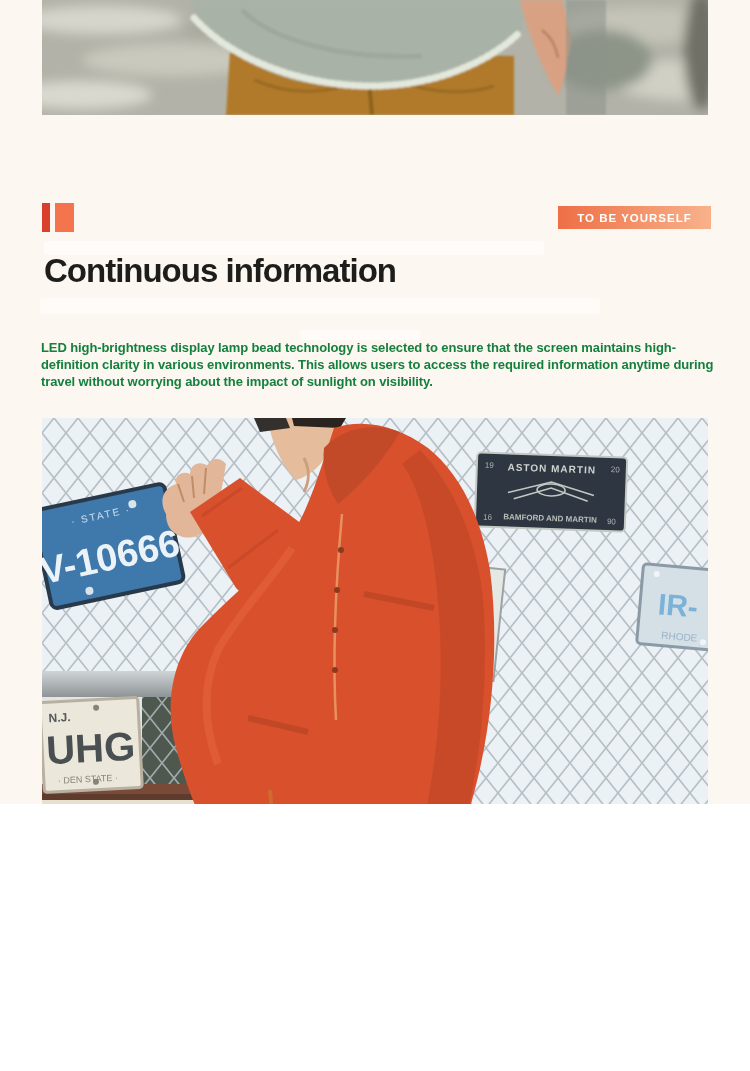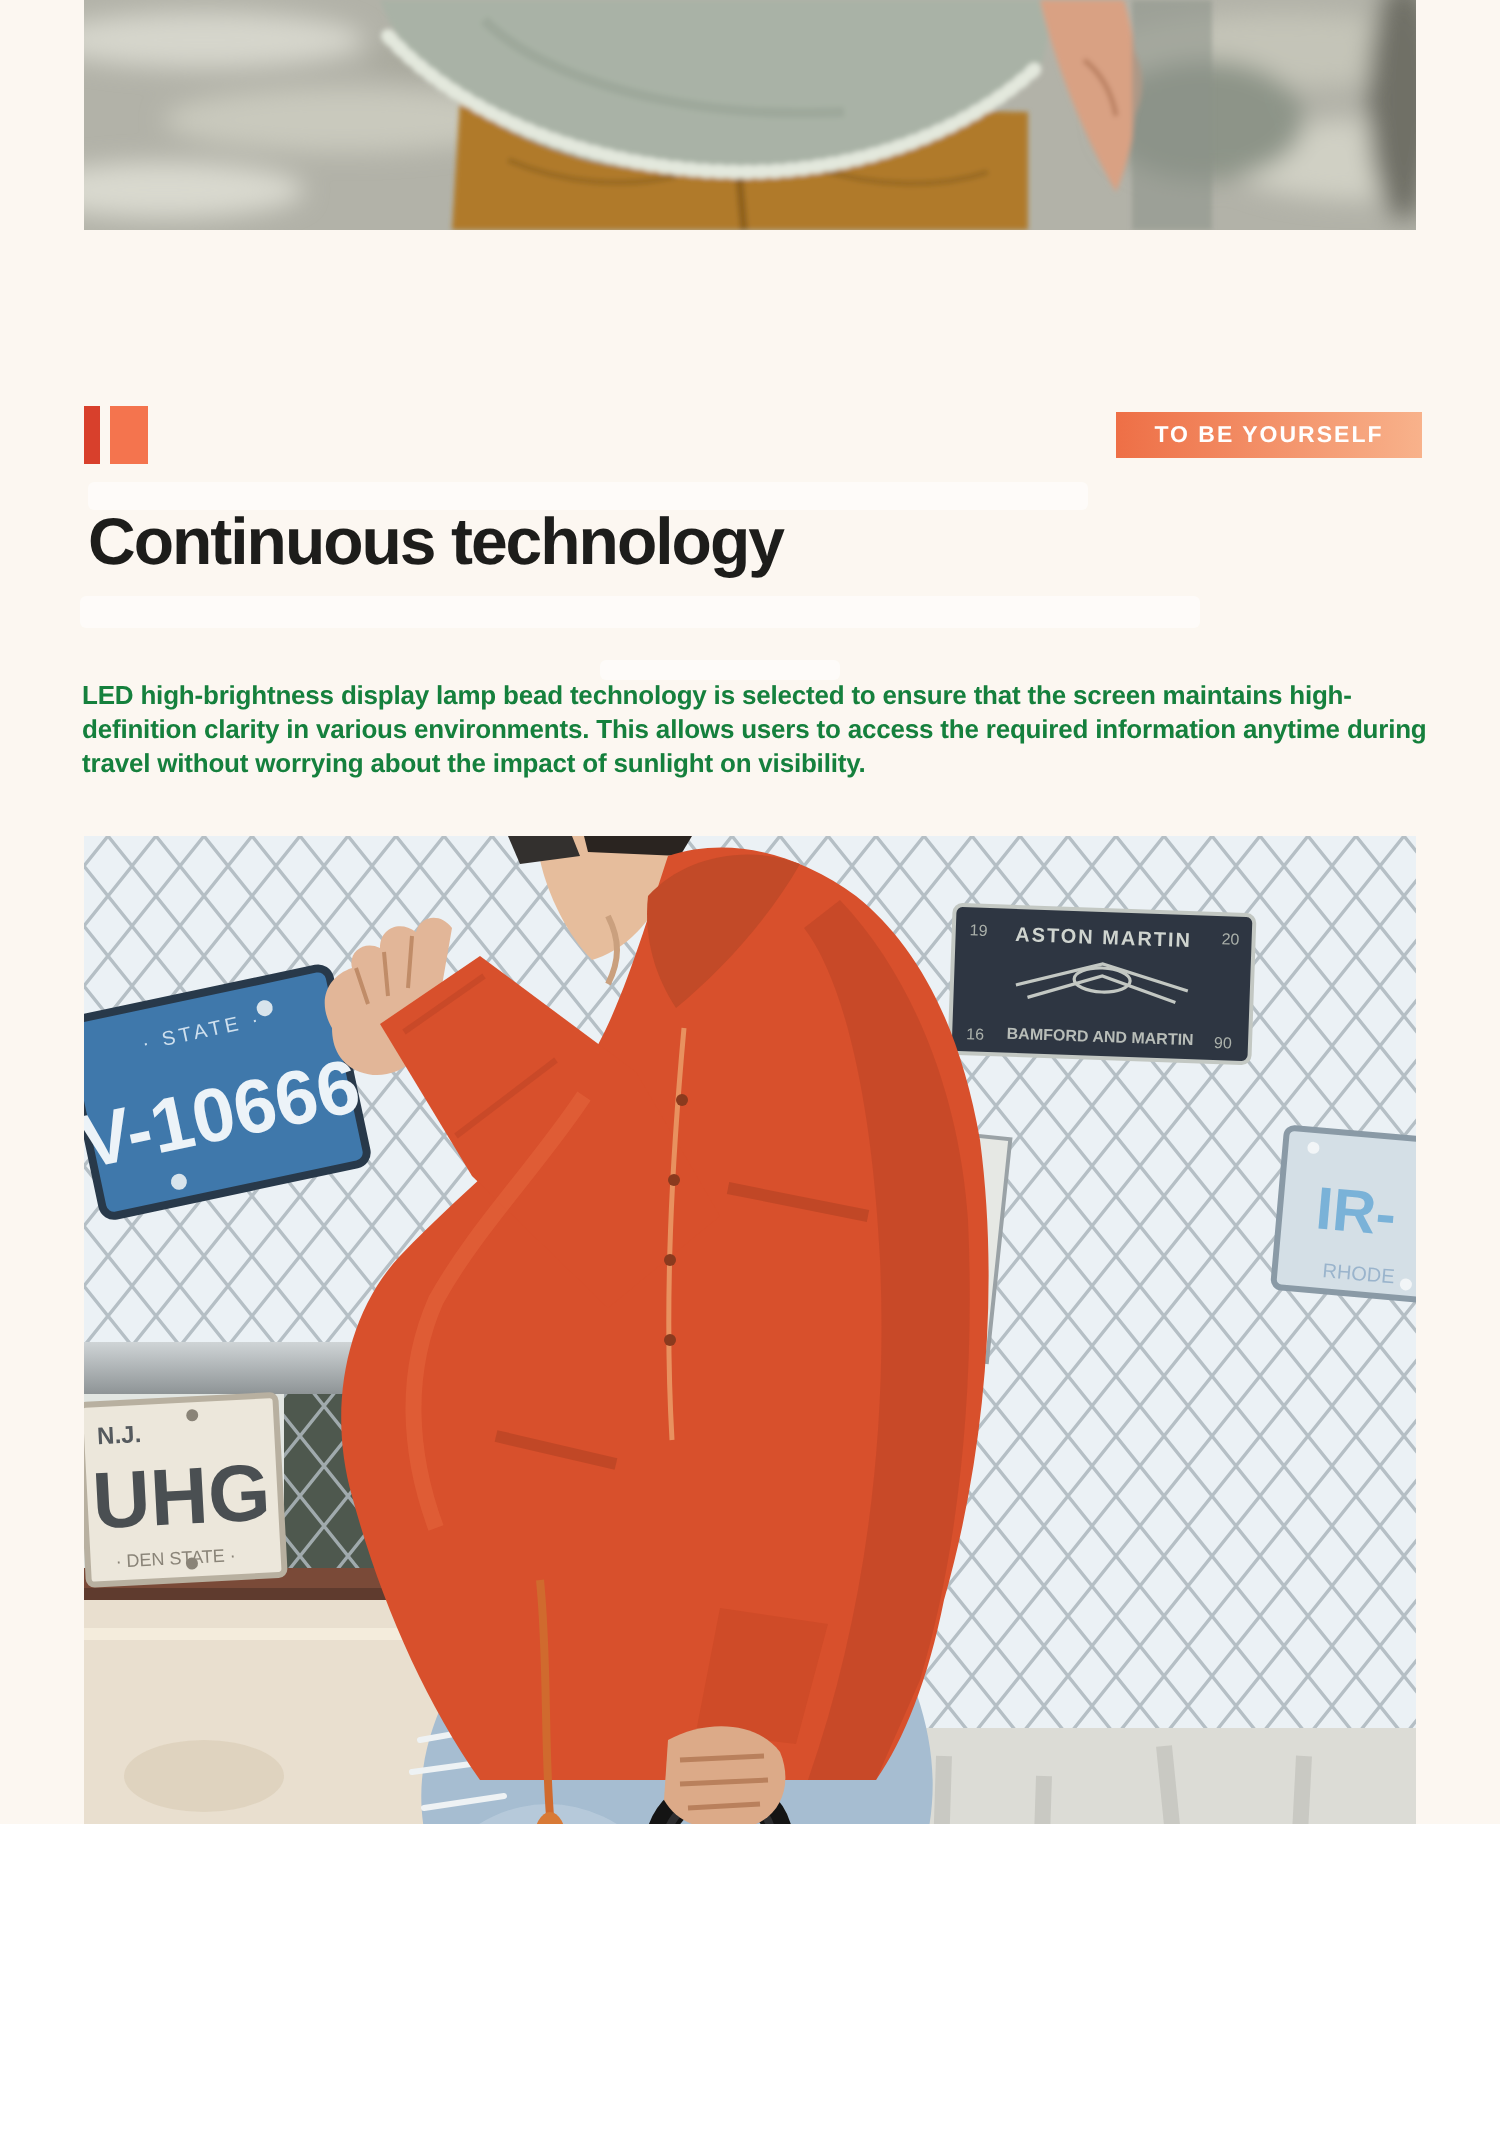--- a/index.html
+++ b/index.html
@@ -1,17 +1,17 @@
 <!DOCTYPE html>
 <html><head>
 <meta charset="utf-8">
 <style>
   html,body{margin:0;padding:0;}
   .page{
-    position:relative; width:750px; height:912px;
+    position:relative; width:750px; height:804px;
     background:#fcf7f1; overflow:hidden;
     font-family:"Liberation Sans", sans-serif;
   }
   .photo{position:absolute; display:block;}
   svg text{font-family:"Liberation Sans", sans-serif;}
 
   
   .sq{position:absolute; top:203px;}
   .sq-dark{left:42px; width:8px; height:29px;}
   .sq-orange{left:55px; width:19px; height:29px;}
@@ -89,21 +89,21 @@
 
   <div class="ribbon" style="background:linear-gradient(90deg,#ee6f46,#f8b28b);">
     <span>TO BE YOURSELF</span>
   </div>
 
   <div class="wm" style="left:44px; top:241px; width:500px; height:14px;"></div>
   <div class="wm" style="left:40px; top:298px; width:560px; height:16px;"></div>
   <div class="wm" style="left:300px; top:330px; width:120px; height:10px;"></div>
 
   <div class="headline">
-    <span class="dark" style="color:#1d1d1b;">Continuous technology</span>
+    <span class="dark" style="color:#1d1d1b;">Continuous information</span>
   </div>
 
   <p class="para">LED high-brightness display lamp bead technology is selected to ensure that the screen maintains high-definition clarity in various environments. This allows users to access the required information anytime during travel without worrying about the impact of sunlight on visibility.</p>
 
   <svg class="photo" style="left:42px; top:418px; width:666px; height:653px;" viewBox="0 0 666 653" xmlns="http://www.w3.org/2000/svg">
     <defs>
       <pattern id="fence" width="24" height="30" patternUnits="userSpaceOnUse">
         <path d="M12,0 L24,15 L12,30 L0,15 Z" fill="none" stroke="#b5bfc5" stroke-width="1.7"></path>
       </pattern>
       <pattern id="ledgrid" width="3.6" height="3.6" patternUnits="userSpaceOnUse">

